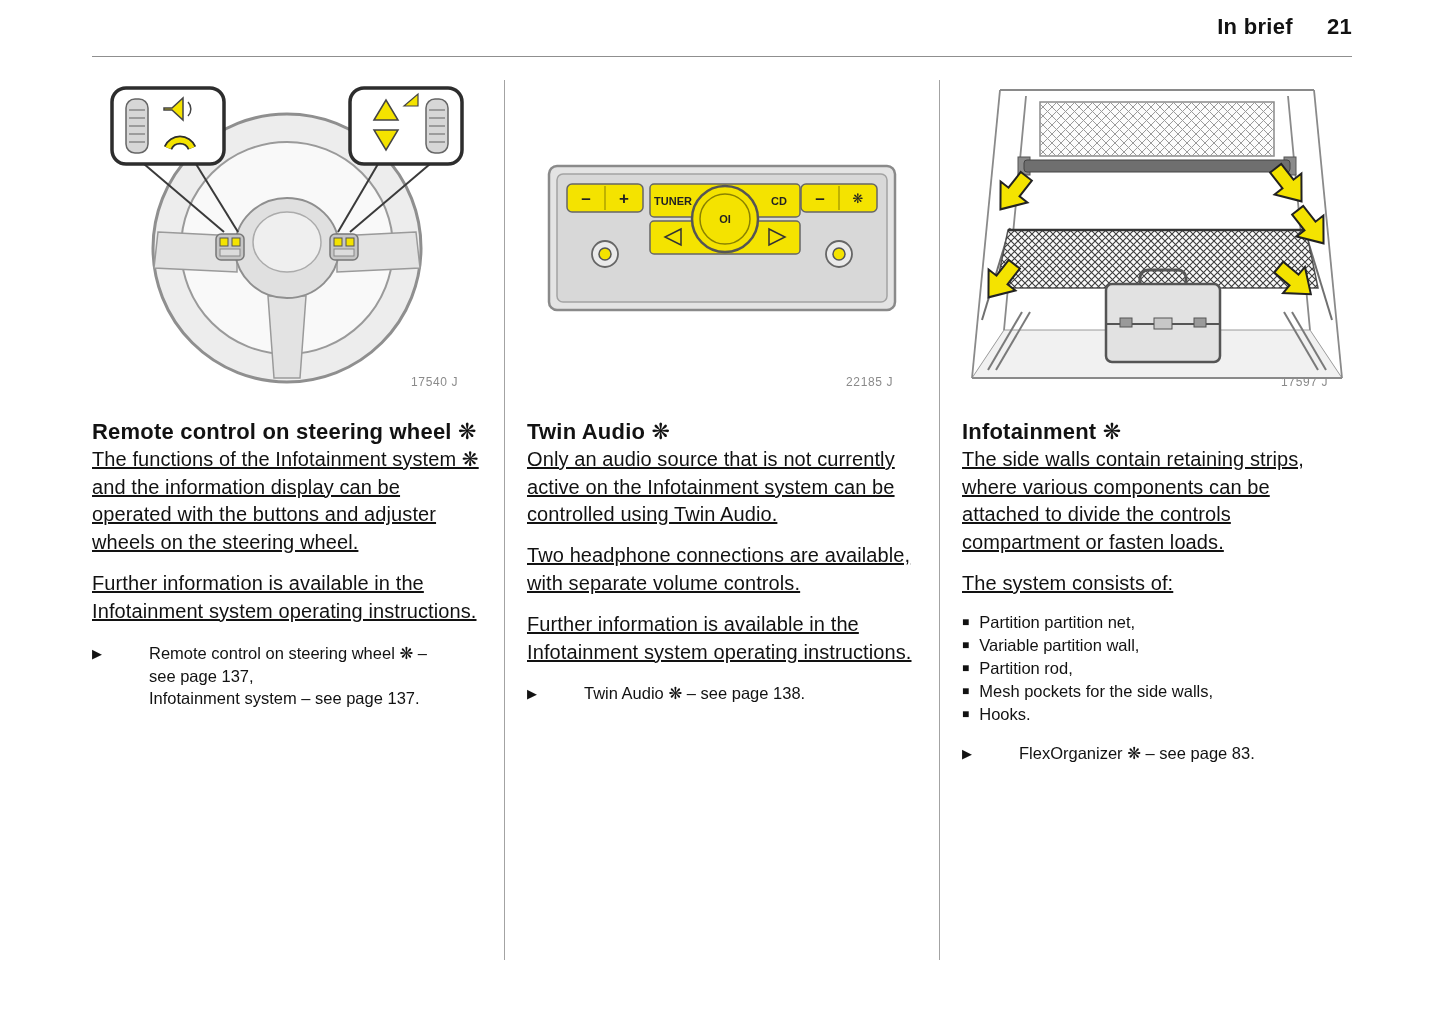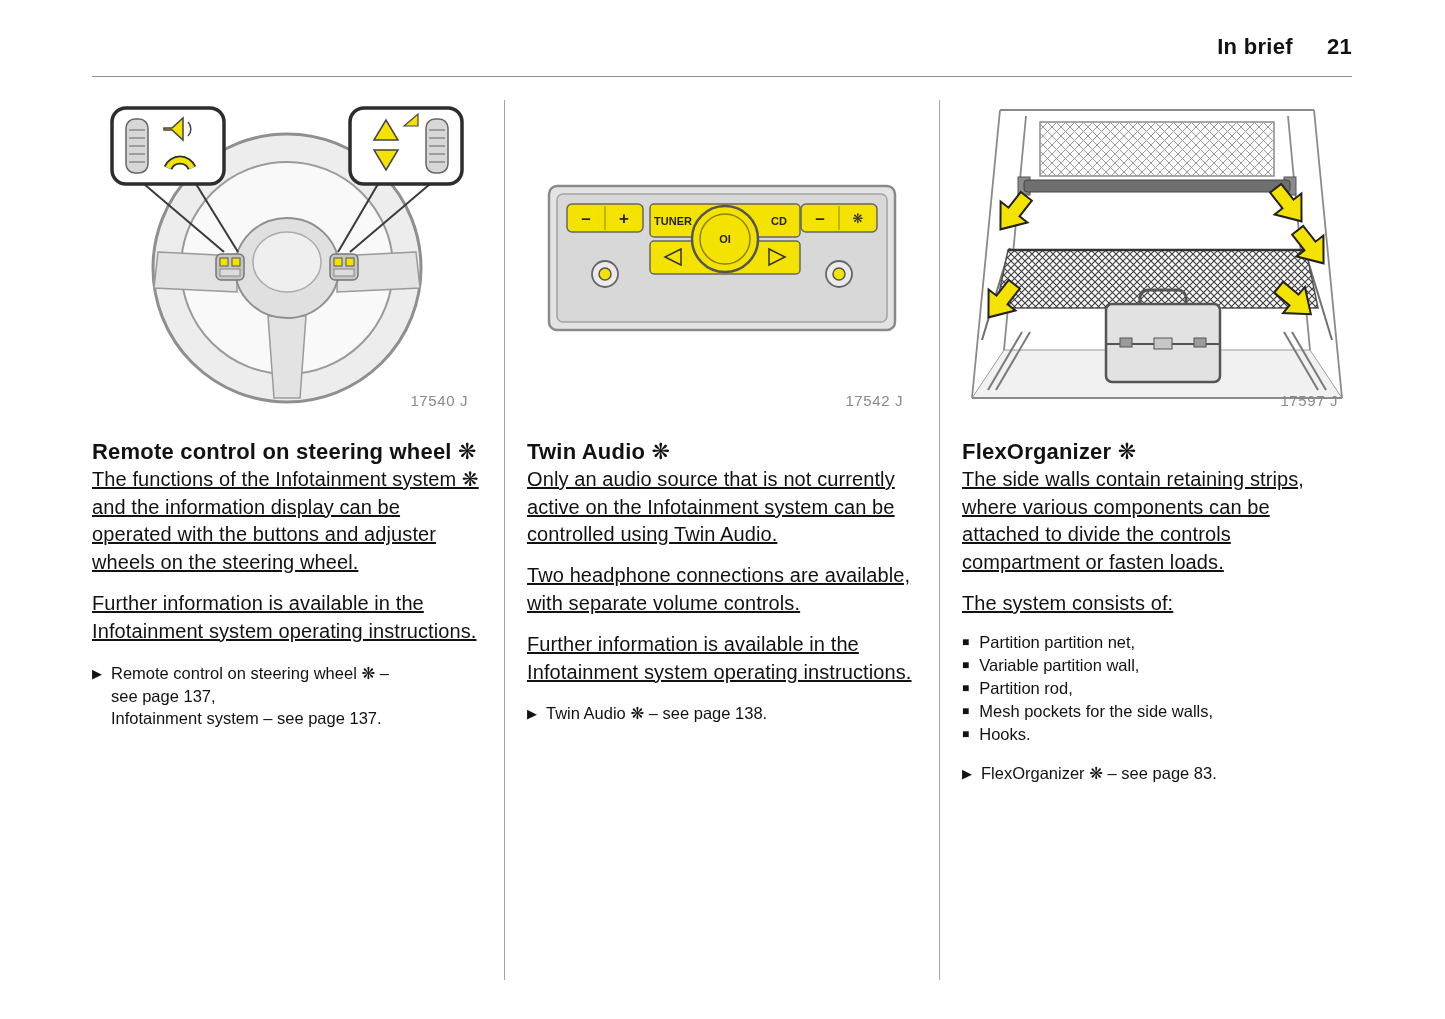--- a/index.html
+++ b/index.html
@@ -7,42 +7,42 @@
   body {
     width:1445px; height:1019px;
     font-family:"Liberation Sans","DejaVu Sans",sans-serif;
     color:#121212;
     overflow:hidden;
   }
   .page { padding:0 93px 0 92px; }
 
   .page-header {
     display:flex; justify-content:flex-end; align-items:baseline;
-    gap:34px; padding-top:34px;
+    gap:34px; padding-top:14px;
     font-weight:bold; font-size:22px; letter-spacing:0.3px;
   }
   .rule { height:1px; background:#8f8f8f; margin-top:16px; }
 
   .columns { display:flex; margin-top:23px; min-height:880px; }
   .col { width:390px; }
   .col-divider { width:1px; background:#a3a3a3; margin:0 22px; }
 
   .fig { position:relative; height:315px; }
   .fig svg { width:100%; height:100%; display:block; }
   .fig-label {
-    position:absolute; right:14px; bottom:6px;
-    font-size:15px; color:#8a8a8a; letter-spacing:0.6px;
+    position:absolute; right:24px; bottom:6px;
+    font-size:12px; color:#8a8a8a; letter-spacing:0.6px;
   }
 
   h2.heading { font-size:22px; line-height:1.22; margin:24px 0 0; letter-spacing:0.2px; }
   p.body { font-size:20px; line-height:1.39; letter-spacing:0.1px; margin-bottom:13px;text-decoration:underline; }
 
   .pointer { display:flex; gap:9px; font-size:16.5px; line-height:1.39; margin-top:16px; }
   .ptr-icon { font-size:13px; line-height:23px; }
-  .ptr-text { white-space:pre-line; }
+  .ptr-text { white-space:pre-line;margin-left:38px; }
 
   .bullets { margin:2px 0 14px; }
   .bullet-row { display:flex; gap:10px; font-size:16.5px; line-height:1.39; }
   .bullet-icon { font-size:12px; line-height:23px; }
 
   svg text { font-family:"Liberation Sans","DejaVu Sans",sans-serif; fill:#222; }
 </style>
 </head>
 <body>
 
@@ -176,21 +176,21 @@
             <g>
               <circle cx="78" cy="174" r="13" fill="#eaeaea" stroke="#666" stroke-width="1.8"></circle>
               <circle cx="78" cy="174" r="6" fill="#f4e300" stroke="#555" stroke-width="1.5"></circle>
             </g>
             <g>
               <circle cx="312" cy="174" r="13" fill="#eaeaea" stroke="#666" stroke-width="1.8"></circle>
               <circle cx="312" cy="174" r="6" fill="#f4e300" stroke="#555" stroke-width="1.5"></circle>
             </g>
           </g>
         </svg>
-        <figcaption class="fig-label">17542 J</figcaption>
+        <figcaption class="fig-label">22185 J</figcaption>
       </figure>
 
       <h2 class="heading">Twin Audio ❋</h2>
       <p class="body">Only an audio source that is not currently active on the Infotainment system can be controlled using Twin Audio.</p>
       <p class="body">Two headphone connections are available, with separate volume controls.</p>
       <p class="body">Further information is available in the Infotainment system operating instructions.</p>
       <div class="pointer">
         <span class="ptr-icon">▶</span>
         <span class="ptr-text">Twin Audio ❋ – see page 138.</span>
       </div>
@@ -263,21 +263,21 @@
             <path d="M-7,-20 L7,-20 L7,0 L17,0 L0,22 L-17,0 L-7,0 Z" fill="#f4e300" stroke="#222" stroke-width="2" transform="translate(52,112) rotate(38)"></path>
             <path d="M-7,-20 L7,-20 L7,0 L17,0 L0,22 L-17,0 L-7,0 Z" fill="#f4e300" stroke="#222" stroke-width="2" transform="translate(40,200) rotate(38)"></path>
             <path d="M-7,-20 L7,-20 L7,0 L17,0 L0,22 L-17,0 L-7,0 Z" fill="#f4e300" stroke="#222" stroke-width="2" transform="translate(326,104) rotate(-38)"></path>
             <path d="M-7,-20 L7,-20 L7,0 L17,0 L0,22 L-17,0 L-7,0 Z" fill="#f4e300" stroke="#222" stroke-width="2" transform="translate(348,146) rotate(-38)"></path>
             <path d="M-7,-20 L7,-20 L7,0 L17,0 L0,22 L-17,0 L-7,0 Z" fill="#f4e300" stroke="#222" stroke-width="2" transform="translate(332,200) rotate(-50)"></path>
           </g>
         </svg>
         <figcaption class="fig-label">17597 J</figcaption>
       </figure>
 
-      <h2 class="heading">FlexOrganizer ❋</h2>
+      <h2 class="heading">Infotainment ❋</h2>
       <p class="body">The side walls contain retaining strips, where various components can be attached to divide the controls compartment or fasten loads.</p>
       <p class="body">The system consists of:</p>
       <div class="bullets">
         <div class="bullet-row">
           <span class="bullet-icon">■</span>
           <span>Partition partition net,</span>
         </div>
         <div class="bullet-row">
           <span class="bullet-icon">■</span>
           <span>Variable partition wall,</span>

